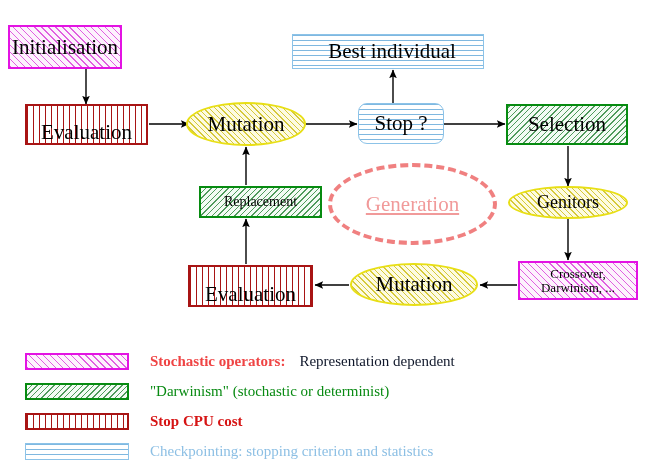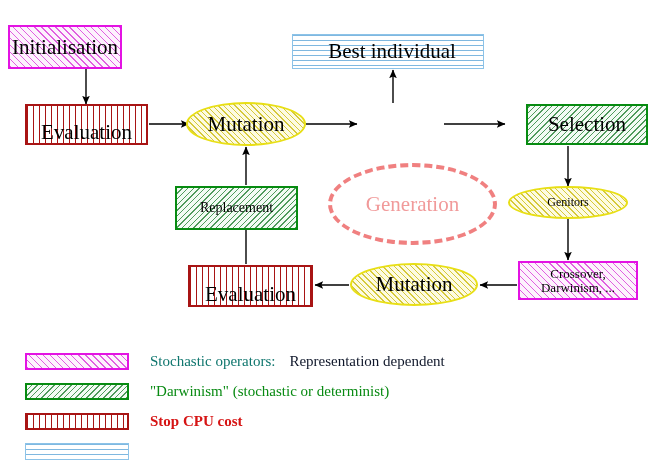--- a/index.html
+++ b/index.html
@@ -65,21 +65,21 @@
     background-color: #fdfbe2;
     background-image: repeating-linear-gradient(45deg,
         #d6c93a 0px, #d6c93a 1px, rgba(255,255,255,0) 1px, rgba(255,255,255,0) 4px);
     border: 2px solid #e8df15;
   }
 
   .rounded { border-radius: 9px; }
   .ellipse { border-radius: 50% / 50%; }
 
   .txt-lg { font-size: 21px; }
-  .txt-md { font-size: 12px; text-align: center; }
+  .txt-md { font-size: 18px; text-align: center; }
   .txt-sm { font-size: 14px; }
   .txt-xs { font-size: 13px; justify-content: center; }
 
   .generation-ellipse {
     position: absolute;
     border-radius: 50% / 50%;
     border: 4px dashed #f08080;
     display: flex;
     align-items: center;
     justify-content: center;
@@ -160,68 +160,72 @@
   </div>
 
   <div class="node fill-yellow-diag ellipse txt-lg" style="left:186px; top:102px; width:120px; height:44px;">
     <span>Mutation</span>
   </div>
 
   <div class="node fill-blue-horiz txt-lg" style="left:292px; top:34px; width:192px; height:35px;padding-left:8px;">
     <span>Best individual</span>
   </div>
 
-
-  <div class="node fill-green-diag txt-lg" style="left:506px; top:104px; width:122px; height:41px;margin-left:20px;">
+  <div class="node fill-blue-horiz rounded txt-lg" style="left:358px; top:103px; width:86px; height:41px;">
+    <span>Stop ?</span>
+  </div>
+
+  <div class="node fill-green-diag txt-lg" style="left:506px; top:104px; width:122px; height:41px;">
     <span>Selection</span>
   </div>
 
   <div class="node fill-yellow-diag ellipse txt-md" style="left:508px; top:186px; width:120px; height:33px;">
     <span>Genitors</span>
   </div>
 
   <div class="node fill-magenta-diag txt-xs" style="left:518px; top:261px; width:120px; height:39px; flex-direction:column;">
     <span>Crossover,</span>
     <span>Darwinism, ...</span>
   </div>
 
   <div class="node fill-yellow-diag ellipse txt-lg" style="left:350px; top:263px; width:128px; height:43px;">
     <span>Mutation</span>
   </div>
 
   <div class="node fill-red-vert txt-lg" style="left:188px; top:265px; width:125px; height:42px;">
     <span>Evaluation</span>
   </div>
 
-  <div class="node fill-green-diag txt-sm" style="left:175px; top:186px; width:123px; height:44px;">
+  <div class="node fill-green-diag txt-sm" style="left:199px; top:186px; width:123px; height:32px;">
     <span>Replacement</span>
   </div>
 
-  <div class="generation-ellipse" style="left:328px; top:163px; width:169px; height:82px;">
+  <div class="generation-ellipse" style="left:328px; top:163px; width:169px; height:82px;text-decoration:underline;">
     <span>Generation</span>
   </div>
 
   <div id="legend">
 
     <div class="legend-row">
       <div class="legend-swatch fill-magenta-diag"></div>
       <div class="legend-text">
-        <span style="color:#0f766e; font-weight:normal;">Stochastic operators:</span><span class="part2" style="color:#0f172a;">Representation dependent</span>
+        <span style="color:#ef4444; font-weight:bold;">Stochastic operators:</span><span class="part2" style="color:#0f172a;">Representation dependent</span>
       </div>
     </div>
 
     <div class="legend-row">
       <div class="legend-swatch fill-green-diag"></div>
       <div class="legend-text" style="color:#088a12;">"Darwinism" (stochastic or determinist)</div>
     </div>
 
     <div class="legend-row">
       <div class="legend-swatch fill-red-vert"></div>
       <div class="legend-text" style="color:#d61414; font-weight:bold;">Stop CPU cost</div>
     </div>
 
     <div class="legend-row">
       <div class="legend-swatch fill-blue-horiz"></div>
+      <div class="legend-text" style="color:#8cbfe4;">Checkpointing: stopping criterion and statistics</div>
     </div>
 
   </div>
 
 </div>
 
 </body></html>

